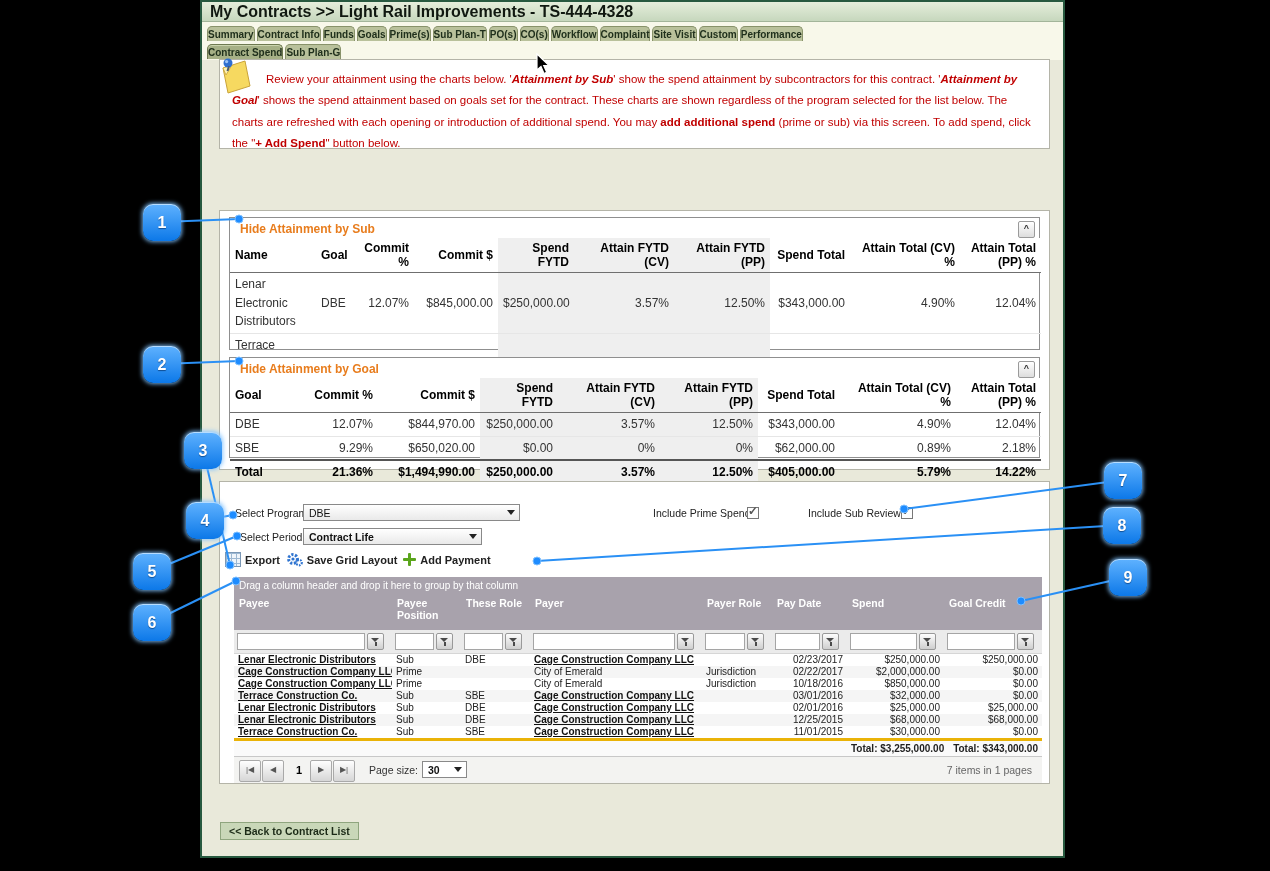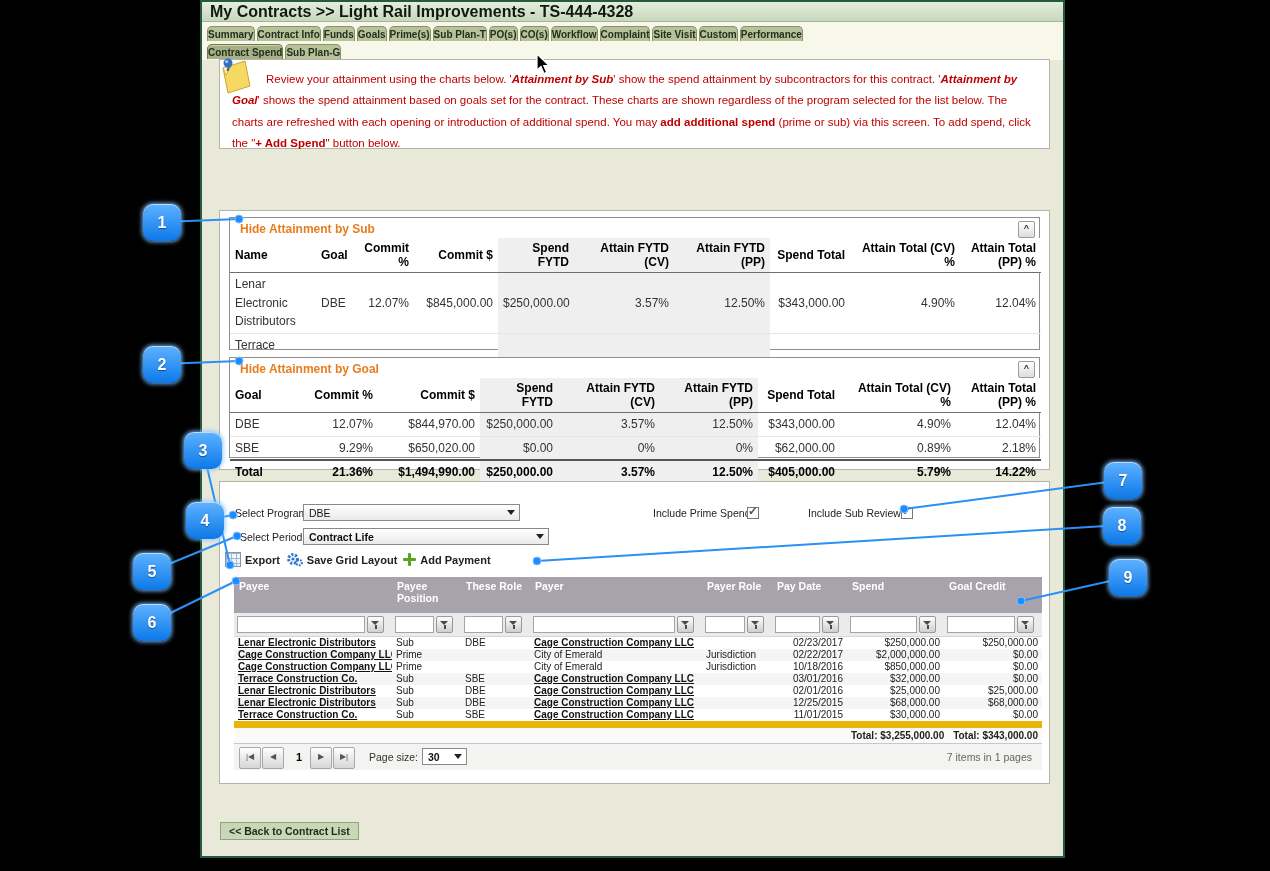--- a/index.html
+++ b/index.html
@@ -63,21 +63,21 @@
   .fbtn{position:relative;display:inline-block;width:17px;height:17px;margin-left:2px;vertical-align:middle;
         border:1px solid #999;border-radius:2px;background:linear-gradient(#fdfdfd,#cfcfcf);cursor:pointer;box-sizing:border-box;}
   .fbtn::before{content:"";position:absolute;left:3px;top:4px;width:0;height:0;
         border-left:4px solid transparent;border-right:4px solid transparent;border-top:4px solid #4a4a4a;}
   .fbtn::after{content:"";position:absolute;left:7px;top:8px;width:2px;height:4px;background:#4a4a4a;}
   table.pay td{padding:0 4px;height:12px;line-height:12px;color:#222;white-space:nowrap;overflow:hidden;}
   table.pay tr.r-even td{background:#fff;}
   table.pay tr.r-odd td{background:#f5f5f5;}
   table.pay td.num{text-align:right;}
   table.pay a.cell-link{color:#111;font-weight:bold;text-decoration:underline;cursor:pointer;}
-  table.pay tr.gtotal td{font-weight:bold;background:#fafafa;border-top:7px solid #eab308;text-align:right;height:15px;line-height:15px;}
+  table.pay tr.gtotal td{font-weight:bold;background:#fafafa;border-top:3px solid #eab308;text-align:right;height:15px;line-height:15px;}
   #pager{position:relative;height:26px;background:#f3f3f1;border-top:1px solid #c8c8c8;font-size:10.5px;color:#333;}
   .pg-btn{position:absolute;top:3px;width:20px;height:20px;border:1px solid #a9a9a9;border-radius:2px;
           background:linear-gradient(#fefefe,#d6d6d6);text-align:center;line-height:18px;font-size:8px;color:#555;cursor:pointer;}
   #pgNum{position:absolute;left:62px;top:7px;font-weight:bold;font-size:11px;color:#000;}
   #pageSizeLbl{position:absolute;left:135px;top:7px;}
   #pageSizeDd{left:188px;top:4px;width:45px;background:#fff;font-weight:bold;}
   #itemsTxt{position:absolute;right:10px;top:7px;color:#666;}
   
   #backBtn{position:absolute;left:18px;top:820px;padding:2px 8px;background:#c9d7b8;border:1px solid #8fa57e;
            font-size:10.5px;font-weight:bold;color:#1c2b17;cursor:pointer;}
@@ -257,21 +257,21 @@
     <div class="dd" style="left:83px;top:22px;width:217px;">
       <span>DBE</span>
       <span class="arr"></span>
     </div>
     <span class="lbl" style="left:433px;top:25px;">Include Prime Spend:</span>
     <div class="cb checked" id="cbPrime" style="left:527px;top:25px;"></div>
     <span class="lbl" style="left:588px;top:25px;">Include Sub Review:</span>
     <div class="cb checked" id="cbSub" style="left:681px;top:25px;"></div>
 
     <span class="lbl" style="left:20px;top:49px;">Select Period:</span>
-    <div class="dd" style="left:83px;top:46px;width:246px;font-weight:bold;">
+    <div class="dd" style="left:83px;top:46px;width:179px;font-weight:bold;">
       <span>Contract Life</span>
       <span class="arr"></span>
     </div>
 
     <div id="toolbar">
       <span class="tool">
         <span class="xls-icon"></span>
         <span>Export</span>
       </span>
       <span class="tool">
@@ -282,20 +282,21 @@
         </svg>
         <span>Save Grid Layout</span>
       </span>
       <span class="tool">
         <span class="plus-icon"></span>
         <span>Add Payment</span>
       </span>
     </div>
 
     <div id="grid">
+      <div id="dragbar">Drag a column header and drop it here to group by that column</div>
       <table class="pay" id="payTable">
           <colgroup>
             <col style="width: 158px;">
             <col style="width: 69px;">
             <col style="width: 69px;">
             <col style="width: 172px;">
             <col style="width: 70px;">
             <col style="width: 75px;">
             <col style="width: 97px;">
             <col style="width: 98px;">

